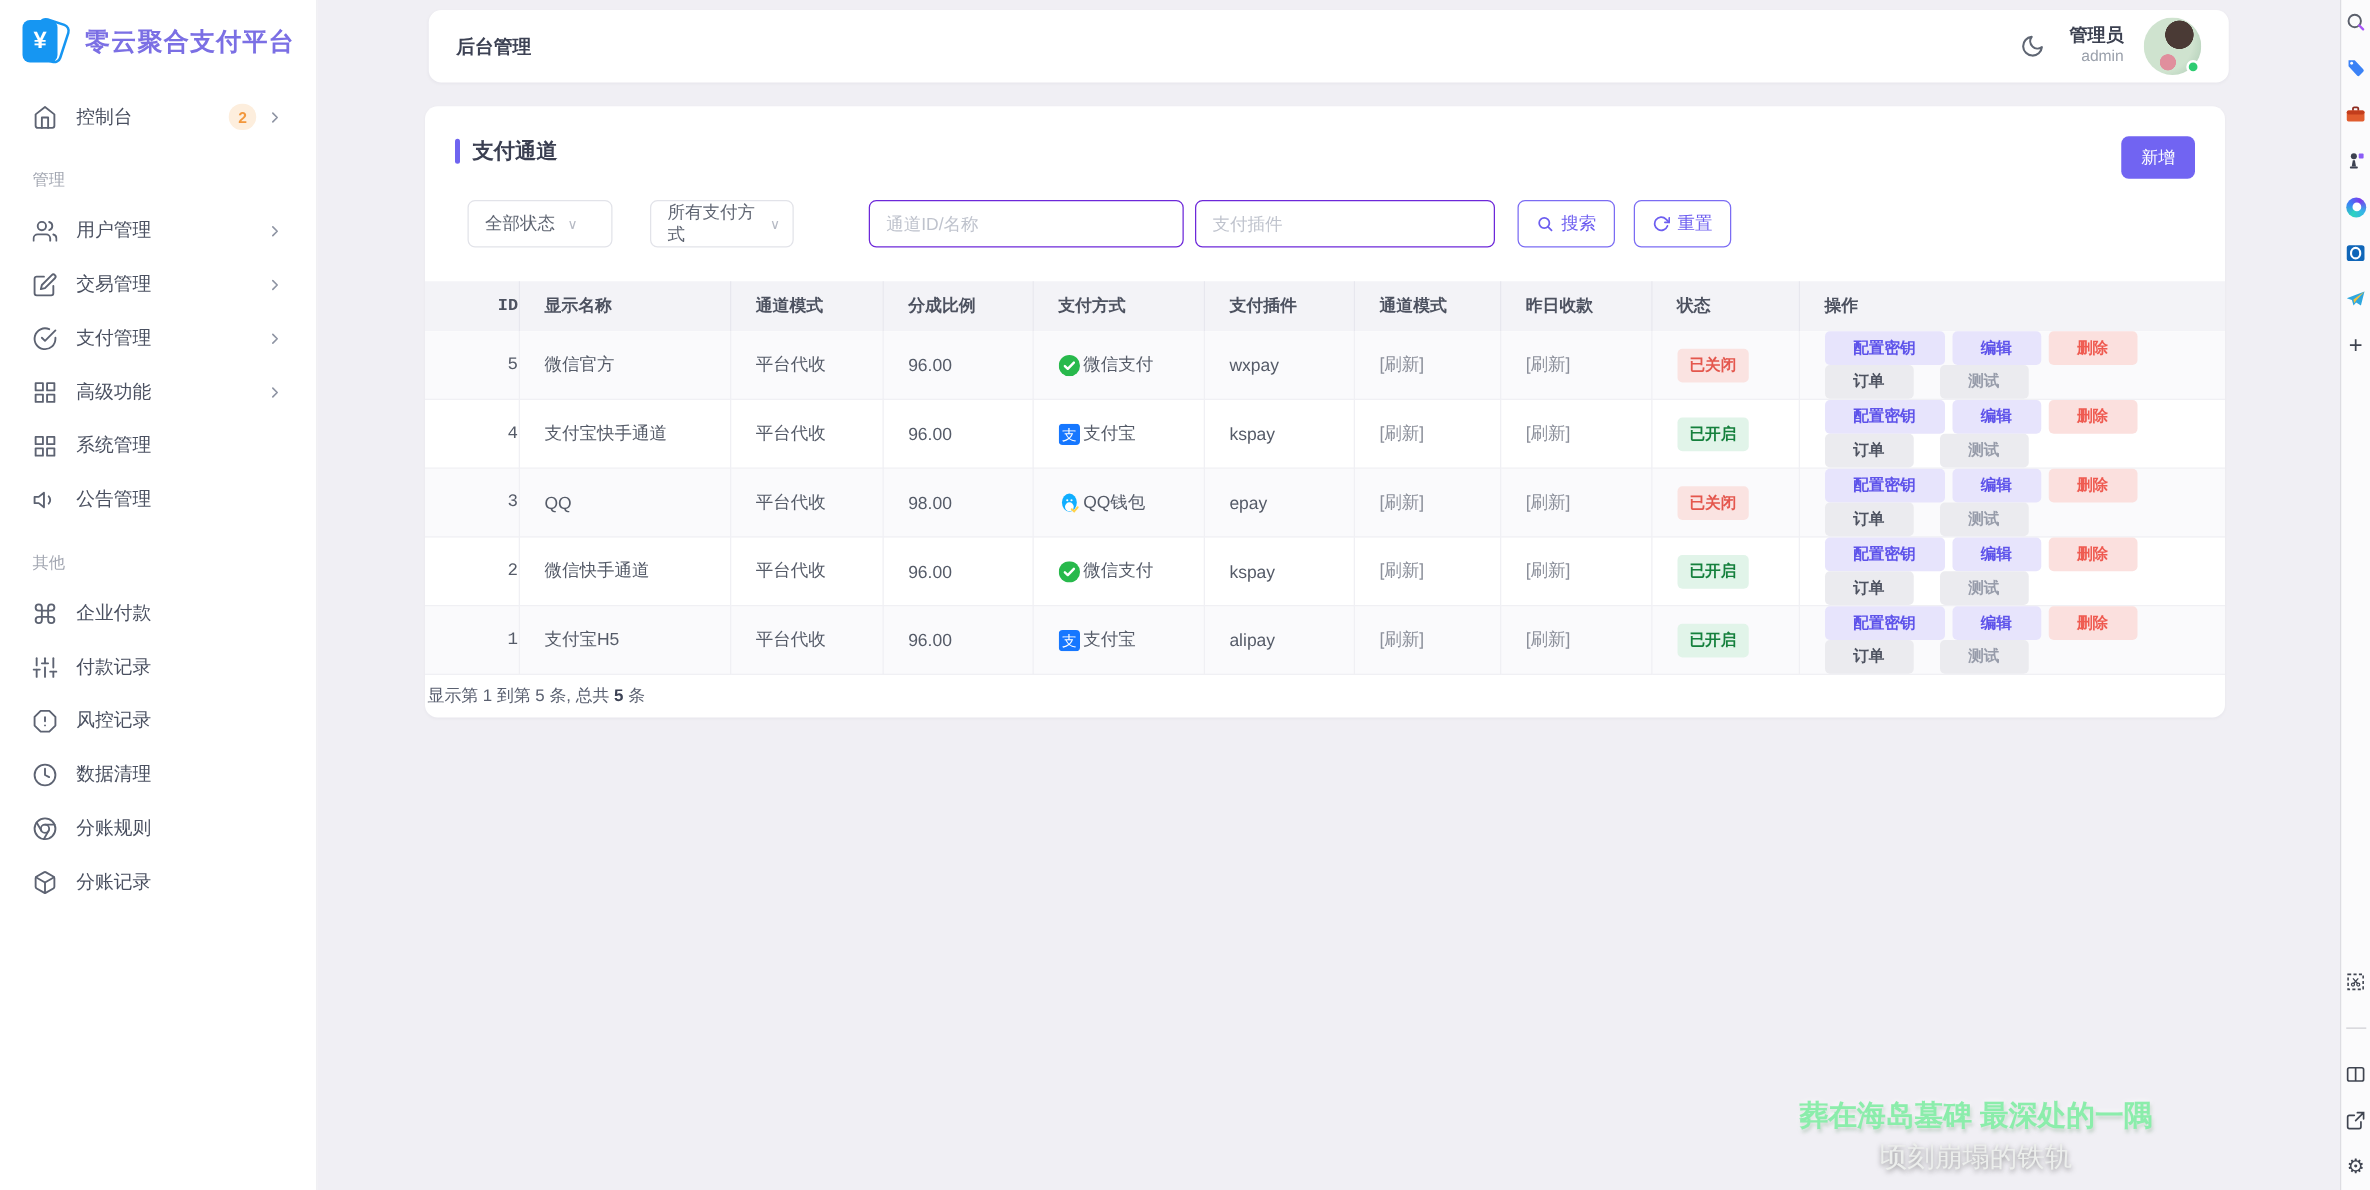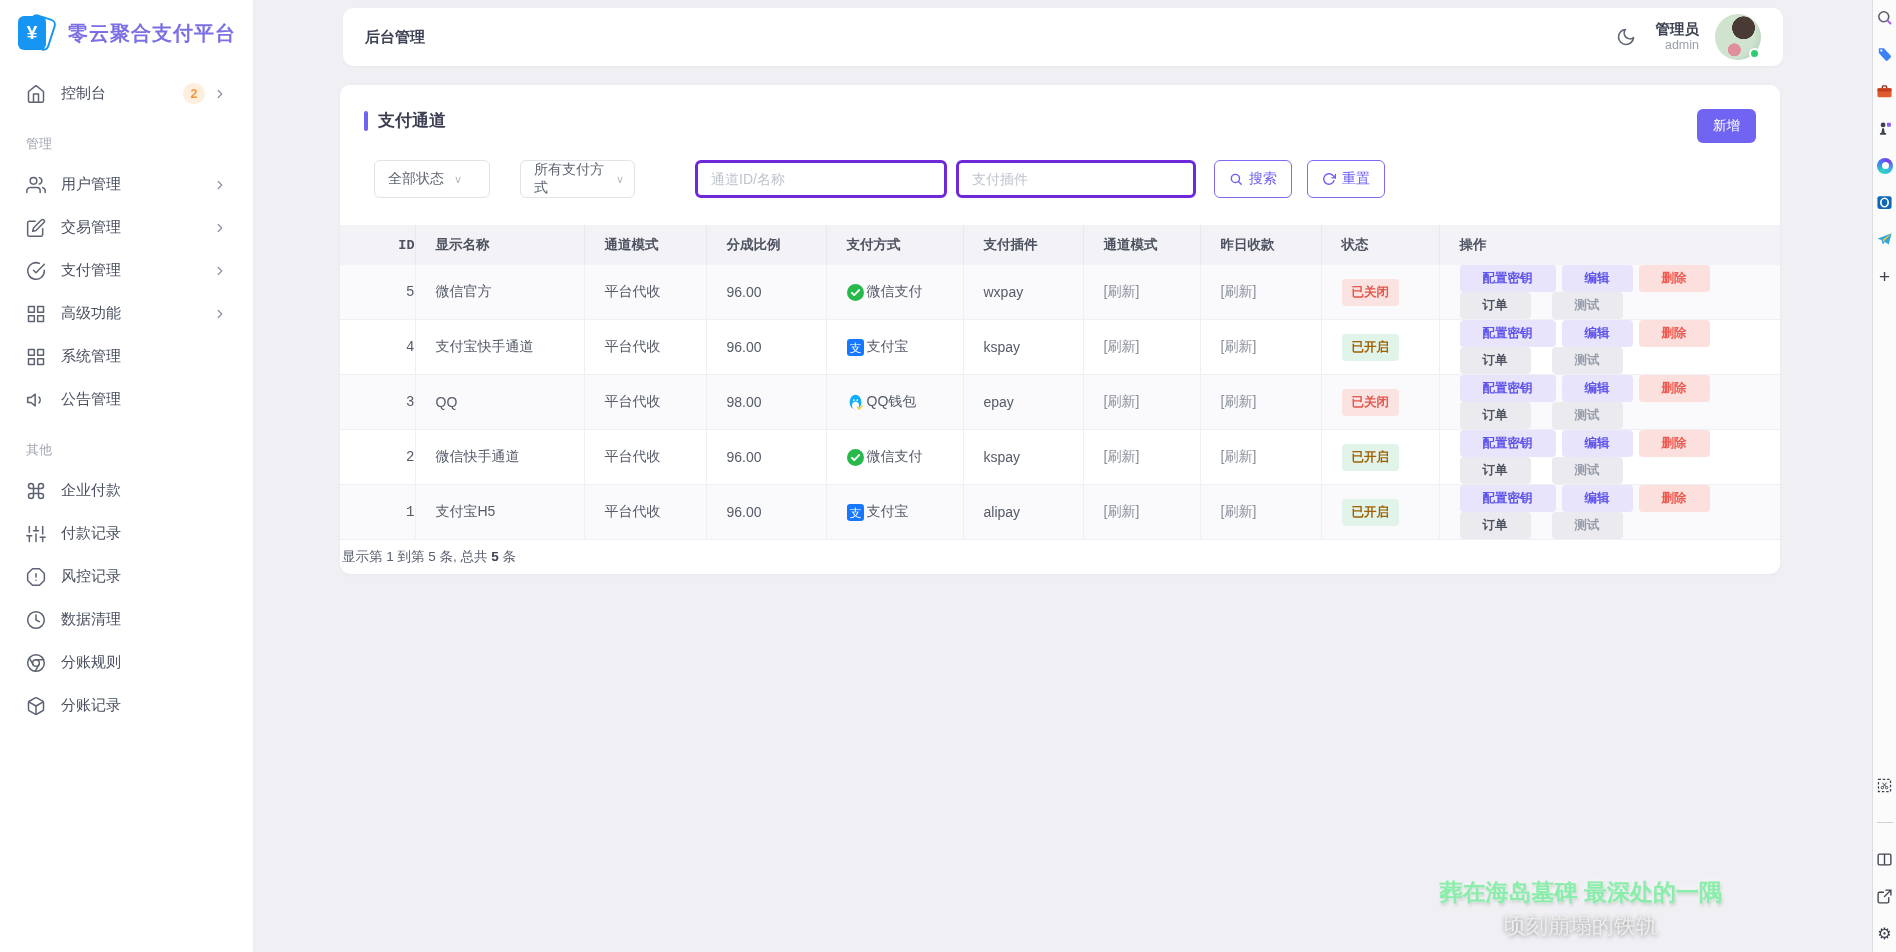--- a/index.html
+++ b/index.html
@@ -95,21 +95,21 @@
   .filter-row { display: flex; align-items: flex-start; padding: 17px 24px 0 34px; }
   .sel {
     height: 38px; border: 1px solid #e2e3e9; border-radius: 6px; background: #fff;
     display: inline-flex; align-items: center; font-size: 14px; color: #5f6572;
     padding: 0 10px 0 13px; cursor: pointer;
   }
   .sel .sel-caret { color: #b6bac4; margin-left: 10px; font-size: 11px; }
   .sel-status { width: 116px; }
   .sel-method { width: 115px; margin-left: 30px; justify-content: space-between; }
   .inp {
-    height: 38px; border: 3px solid #6d28d9; border-radius: 6px; background: #fff;
+    height: 38px; border: 1px solid #6d28d9; border-radius: 6px; background: #fff;
     font-size: 14px; color: #4a5060; padding: 0 13px; font-family: inherit; outline: none;
   }
   .inp::placeholder { color: #bfc3cd; }
   .inp-id { width: 252px; margin-left: 60px; }
   .inp-plugin { width: 240px; margin-left: 9px; }
   .btn-outline {
     height: 38px; display: inline-flex; align-items: center; gap: 6px;
     background: #fff; border: 1px solid #7b6cf3; color: #6d5ef0; border-radius: 6px;
     font-size: 14px; padding: 0 14px; cursor: pointer; font-family: inherit;
   }
@@ -132,21 +132,21 @@
   .col-id { width: 75px; } .col-name { width: 169px; } .col-mode { width: 122px; }
   .col-ratio { width: 120px; } .col-method { width: 137px; } .col-plugin { width: 120px; }
   .col-today { width: 117px; } .col-yest { width: 121px; } .col-status { width: 118px; }
   .col-ops { width: auto; }
   th.col-id, td.cell-id { text-align: right; padding-left: 0; font-family: Liberation Mono, monospace; }
   .refresh-link { color: #8b8f9a; cursor: pointer; }
   .pay-cell { display: flex; align-items: center; gap: 3px; }
   .pay-ico { width: 17px; height: 17px; flex: 0 0 17px; }
   .badge { display: inline-block; padding: 5px 10px; border-radius: 4px; font-size: 12.5px; font-weight: bold; }
   .badge.closed { color: #e4574d; background: #fae3e1; }
-  .badge.open { color: #a16207; background: #e1f4e9; text-align: center; }
+  .badge.open { color: #15803d; background: #e1f4e9; text-align: center; }
   .op-btn {
     display: inline-block; padding: 5px 23px; border-radius: 4px; font-size: 12.5px;
     font-weight: bold; cursor: pointer; margin-right: 6px; white-space: nowrap;
   }
   .op-key, .op-edit { color: #5e53ea; background: #e7e4fc; }
   .op-delete { color: #ef5a50; background: #fbe0de; }
   .op-order { color: #4d5260; background: #ebebef; }
   .op-test { color: #979caa; background: #ebebef; margin-left: 15px; }
   .table-footer { font-size: 13.5px; color: #5a6070; padding: 8px 4px 2px 2px; }
   .table-footer b { color: #3d4254; }

